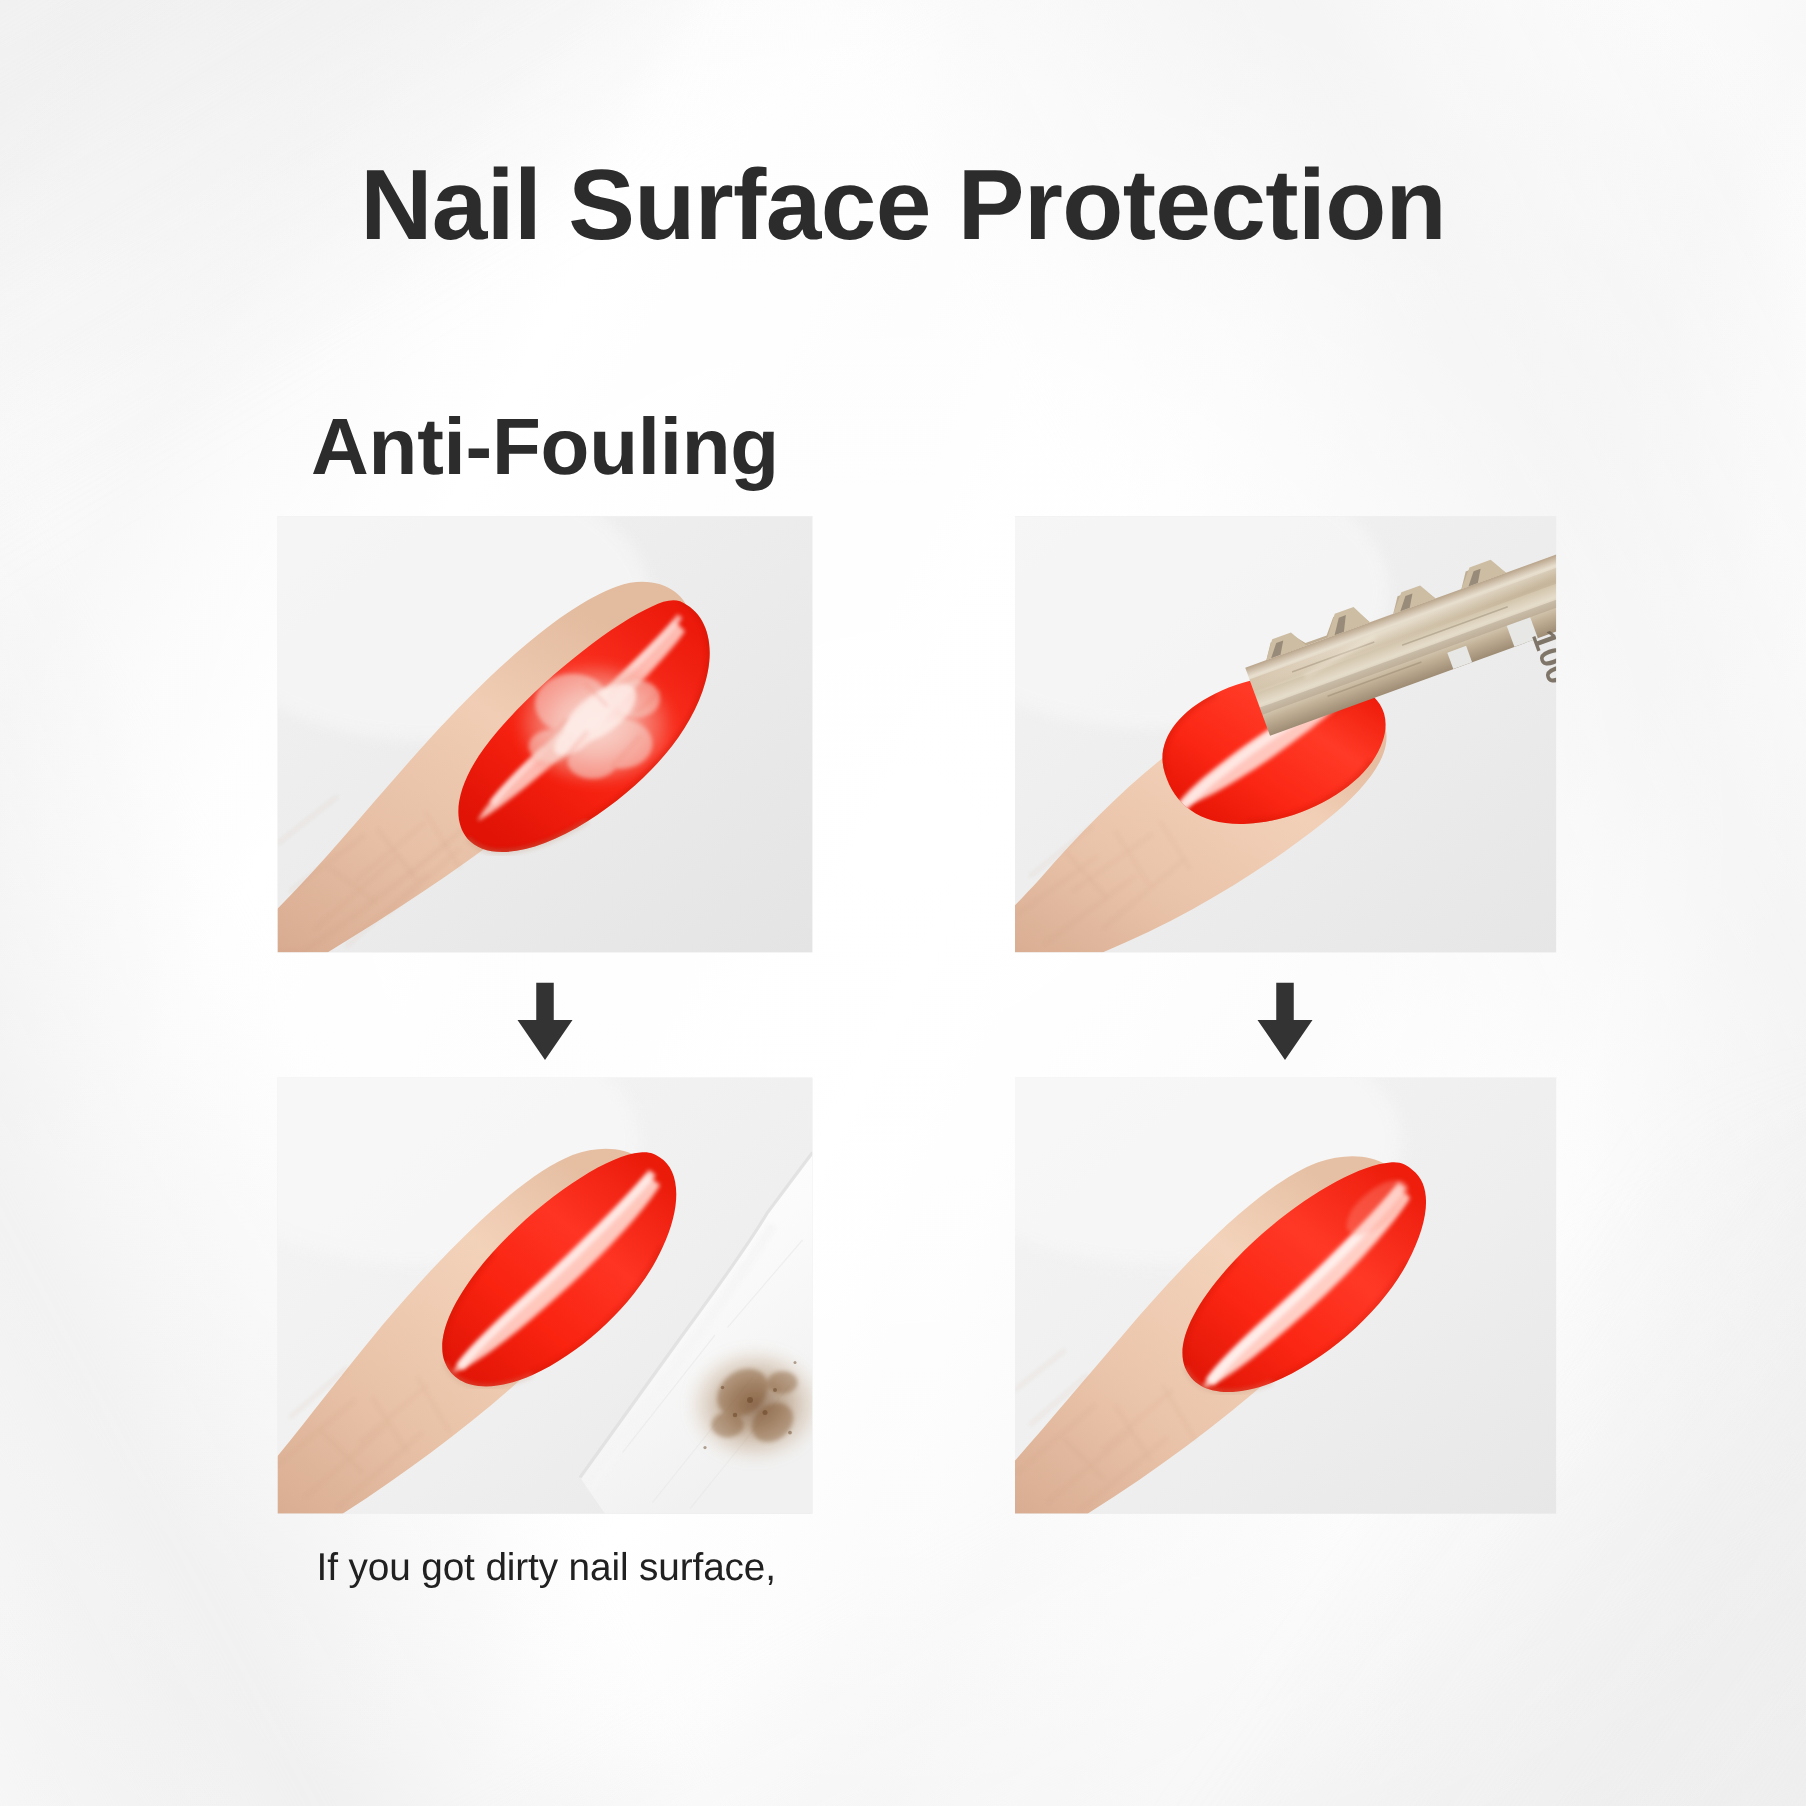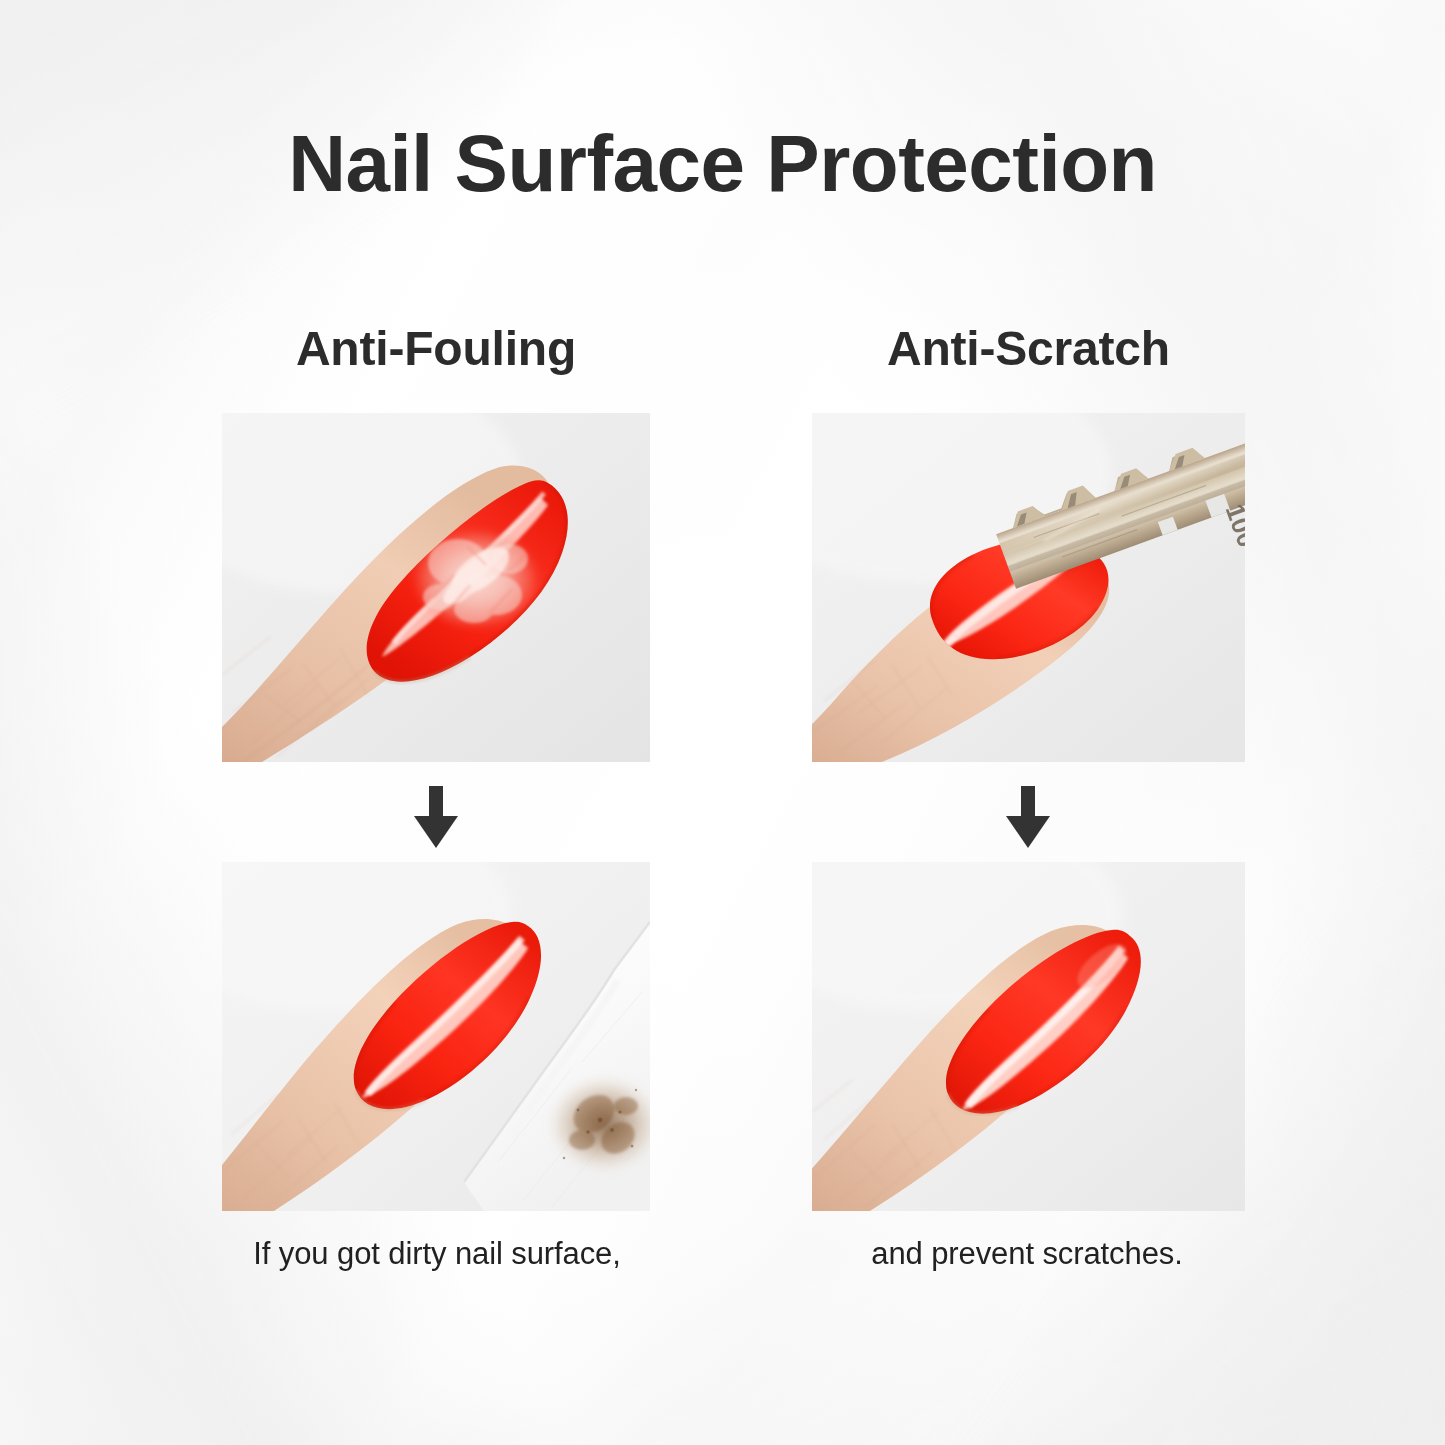--- a/index.html
+++ b/index.html
@@ -100,21 +100,21 @@
     letter-spacing: -0.5px;
     color: #2c2c2c;
     font-family: "Liberation Sans", sans-serif;
     white-space: nowrap;
   }
 
   
   .col-head {
     position: absolute;
     top: 325px;
-    font-size: 48px;
+    font-size: 64px;
     line-height: 1.0;
     font-weight: 700;
     color: #2c2c2c;
     text-align: center;
     letter-spacing: -0.2px;
     white-space: nowrap;
   }
   .col-head.left  { left: 222px; width: 428px; }
   .col-head.right { left: 812px; width: 433px; }
 
@@ -167,21 +167,20 @@
   <div class="bg-sheen-a"></div>
   <div class="bg-sheen-b"></div>
   <div class="bg-corner-tl"></div>
   <div class="bg-corner-br"></div>
   <div class="bg-vignette"></div>
 
   <div class="title">Nail Surface Protection</div>
 
   <div class="col-head left">Anti-Fouling</div>
 
-  <div class="col-head right">Anti-Scratch</div>
 
   <div class="photo p-tl">
     <svg viewBox="0 0 428 349" preserveAspectRatio="xMidYMid slice" aria-hidden="true">
       <defs>
         <linearGradient id="tlbg" x1="0" y1="0" x2="1" y2="1">
           <stop offset="0%" stop-color="#f2f2f2"></stop>
           <stop offset="55%" stop-color="#ebebeb"></stop>
           <stop offset="100%" stop-color="#e4e4e4"></stop>
         </linearGradient>
         <linearGradient id="tlskin" x1="0.1" y1="1" x2="0.8" y2="0.1">
@@ -556,16 +555,15 @@
     <svg viewBox="0 0 46 62" aria-hidden="true">
       <path d="M 16 0 L 30 0 L 30 30 L 45 30 L 23 62 L 1 30 L 16 30 Z" fill="#333333"></path>
     </svg>
   </div>
 
   <div class="caption c-left">
     <span class="line">If you got dirty nail surface,</span>
   </div>
 
   <div class="caption c-right">
-    <span class="line">and prevent scratches.</span>
   </div>
 
 </div>
 
 </body></html>

